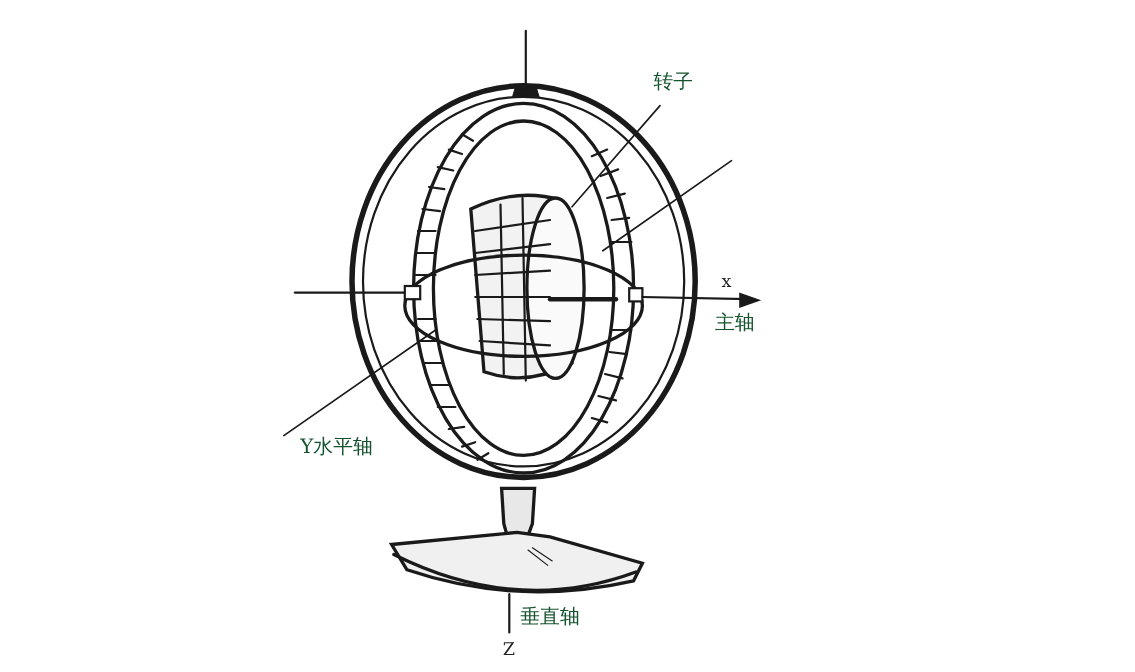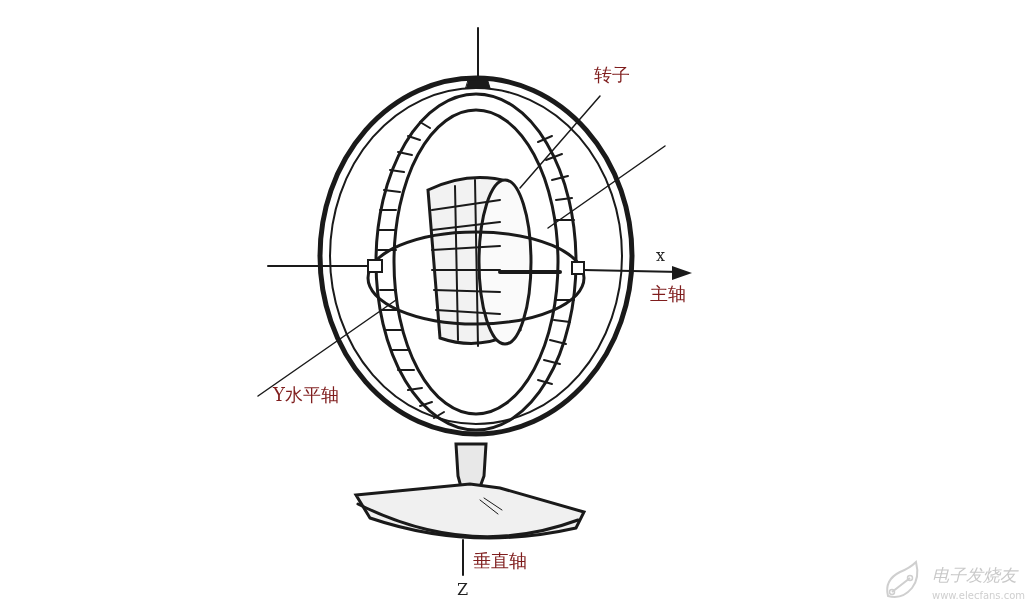--- a/index.html
+++ b/index.html
@@ -1,19 +1,19 @@
 <!DOCTYPE html>
 <html><head>
 <meta charset="utf-8">
 <style>
   html, body { margin: 0; padding: 0; background: #ffffff; }
   body { width: 1032px; height: 611px; position: relative; overflow: hidden;
          font-family: "DejaVu Serif", "Liberation Serif", serif; color: #222; }
   #stage { position: absolute; left: 0; top: 0; width: 1032px; height: 611px; }
-  .label { position: absolute; font-size: 18px; color: #7f1d1d; white-space: nowrap;
+  .label { position: absolute; font-size: 18px; color: #14532d; white-space: nowrap;
            font-family: "DejaVu Serif", "Liberation Serif", serif; line-height: 1; }
   .axis-letter { font-size: 16px; color: #222; }
   .wm { position: absolute; left: 880px; top: 560px; width: 150px; height: 48px; }
   .wm-title { position: absolute; left: 52px; top: 4px; font-size: 17px; color: #c9c9c9;
               font-family: "DejaVu Sans", sans-serif; font-style: italic; }
   .wm-url { position: absolute; left: 52px; top: 30px; font-size: 10px; color: #cfcfcf;
             font-family: "DejaVu Sans", sans-serif; }
 </style>
 </head>
 <body>
@@ -98,27 +98,17 @@
       <line x1="480" y1="500" x2="498" y2="514" stroke-width="1"></line>
       <line x1="484" y1="498" x2="502" y2="510" stroke-width="1"></line>
 
       <line x1="463" y1="540" x2="463" y2="575" stroke-width="2"></line>
     </g>
   </svg>
 
   <span class="label" style="left:594px; top:66px;">转子</span>
   <span class="label axis-letter" style="left:656px; top:248px;">x</span>
   <span class="label" style="left:650px; top:285px;">主轴</span>
-  <span class="label" style="left:273px; top:386px;">Y水平轴</span>
+  <span class="label" style="left:273px; top:398px;">Y水平轴</span>
   <span class="label" style="left:473px; top:552px;">垂直轴</span>
   <span class="label axis-letter" style="left:457px; top:582px;">Z</span>
 
-  <div class="wm">
-    <svg width="50" height="48" viewBox="0 0 50 48">
-      <path d="M8 36 Q4 20 20 12 Q30 8 36 2 Q40 18 32 28 Q22 40 8 36 Z" fill="none" stroke="#cfcfcf" stroke-width="2"></path>
-      <line x1="12" y1="32" x2="30" y2="18" stroke="#cfcfcf" stroke-width="2"></line>
-      <circle cx="12" cy="32" r="2.5" fill="none" stroke="#cfcfcf" stroke-width="1.5"></circle>
-      <circle cx="30" cy="18" r="2.5" fill="none" stroke="#cfcfcf" stroke-width="1.5"></circle>
-    </svg>
-    <span class="wm-title">电子发烧友</span>
-    <span class="wm-url">www.elecfans.com</span>
-  </div>
 </div>
 
 </body></html>

